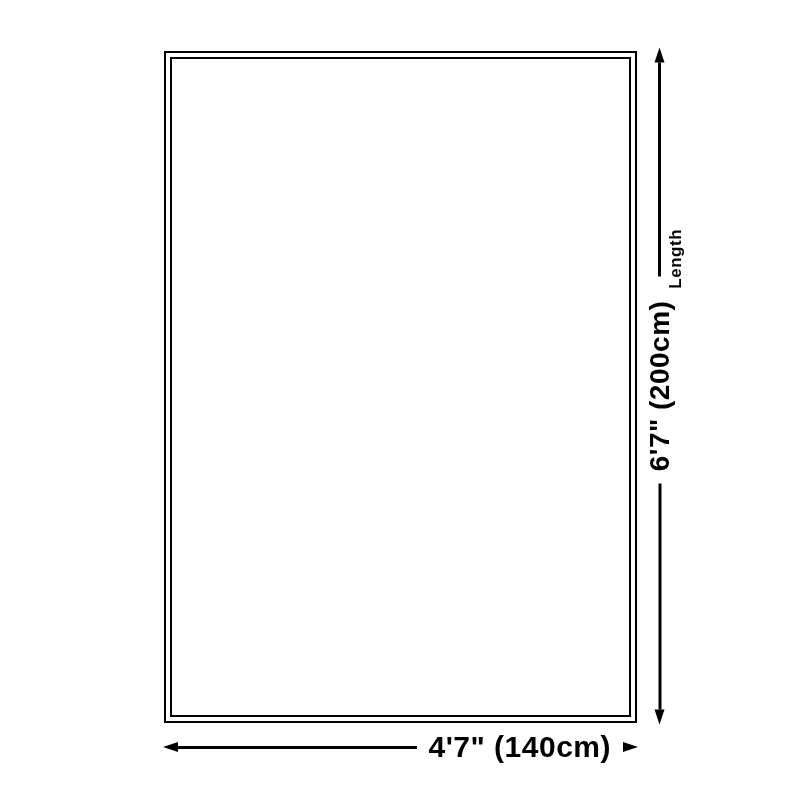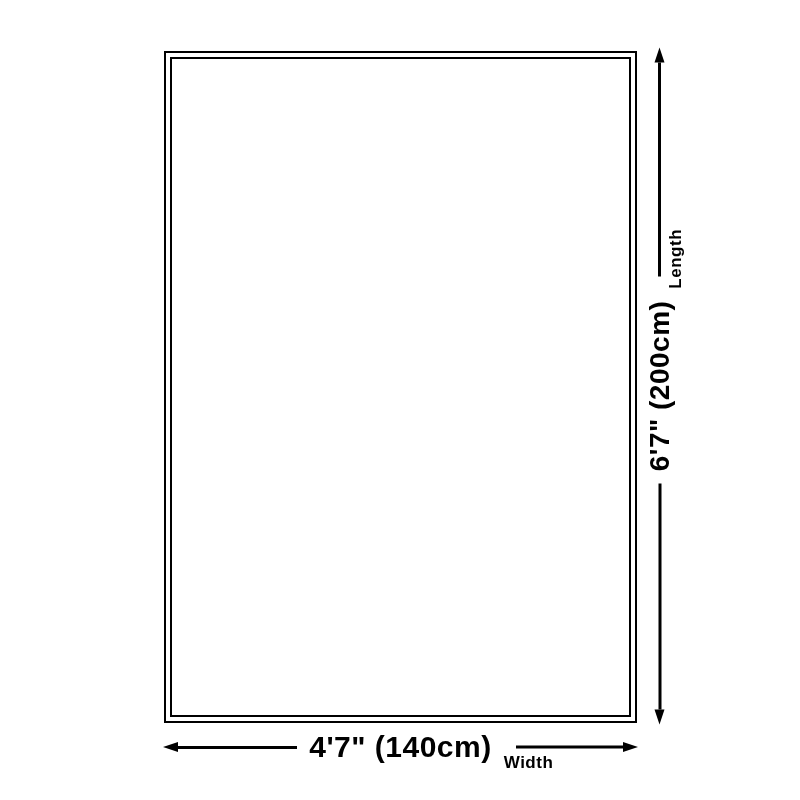--- a/index.html
+++ b/index.html
@@ -100,24 +100,20 @@
 <div class="stage">
 
   <div class="rug">
     <div class="rug-inner"></div>
   </div>
 
   <div class="dim dim-horizontal">
     <div class="arrowhead ah-start"></div>
     <div class="shaft"></div>
     <div class="dim-value">4'7" (140cm)</div>
-    <div class="seg">
-      <div class="seg-shaft"></div>
-      <div class="seg-label">Width</div>
-    </div>
     <div class="arrowhead ah-end"></div>
   </div>
 
   <div class="dim dim-vertical">
     <div class="arrowhead ah-start"></div>
     <div class="shaft"></div>
     <div class="dim-value">6'7" (200cm)</div>
     <div class="seg">
       <div class="seg-shaft"></div>
       <div class="seg-label">Length</div>

